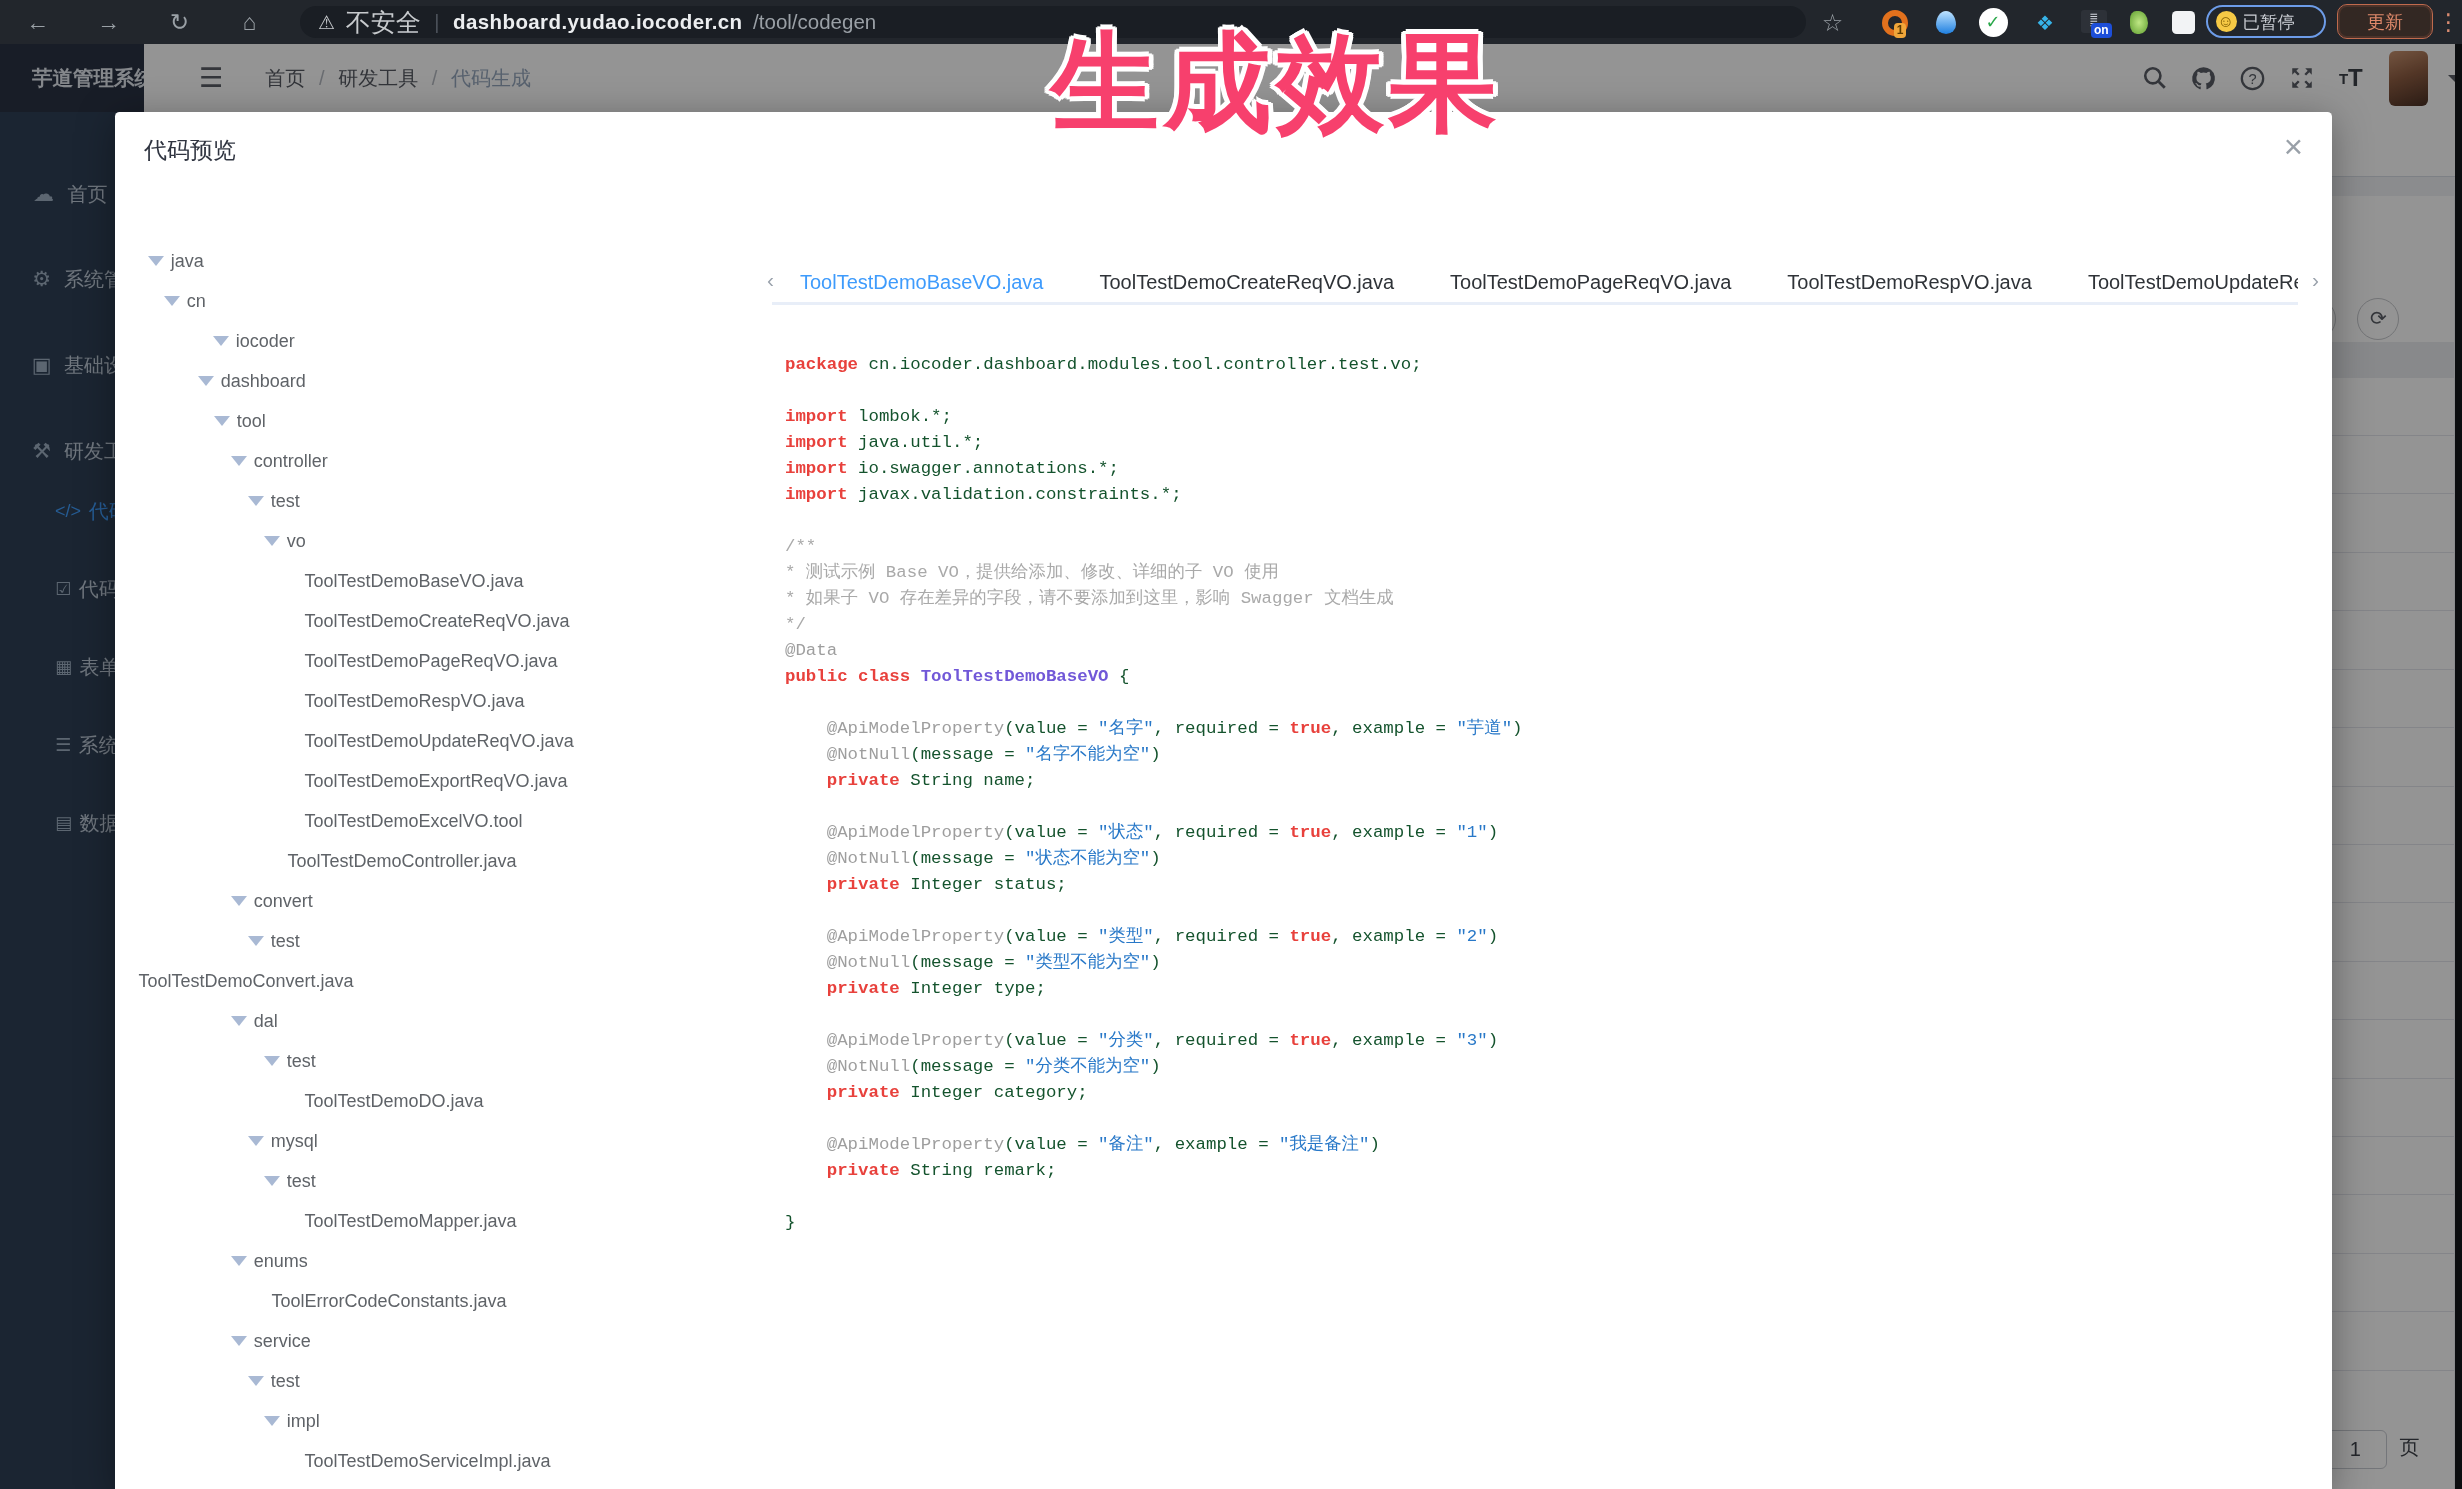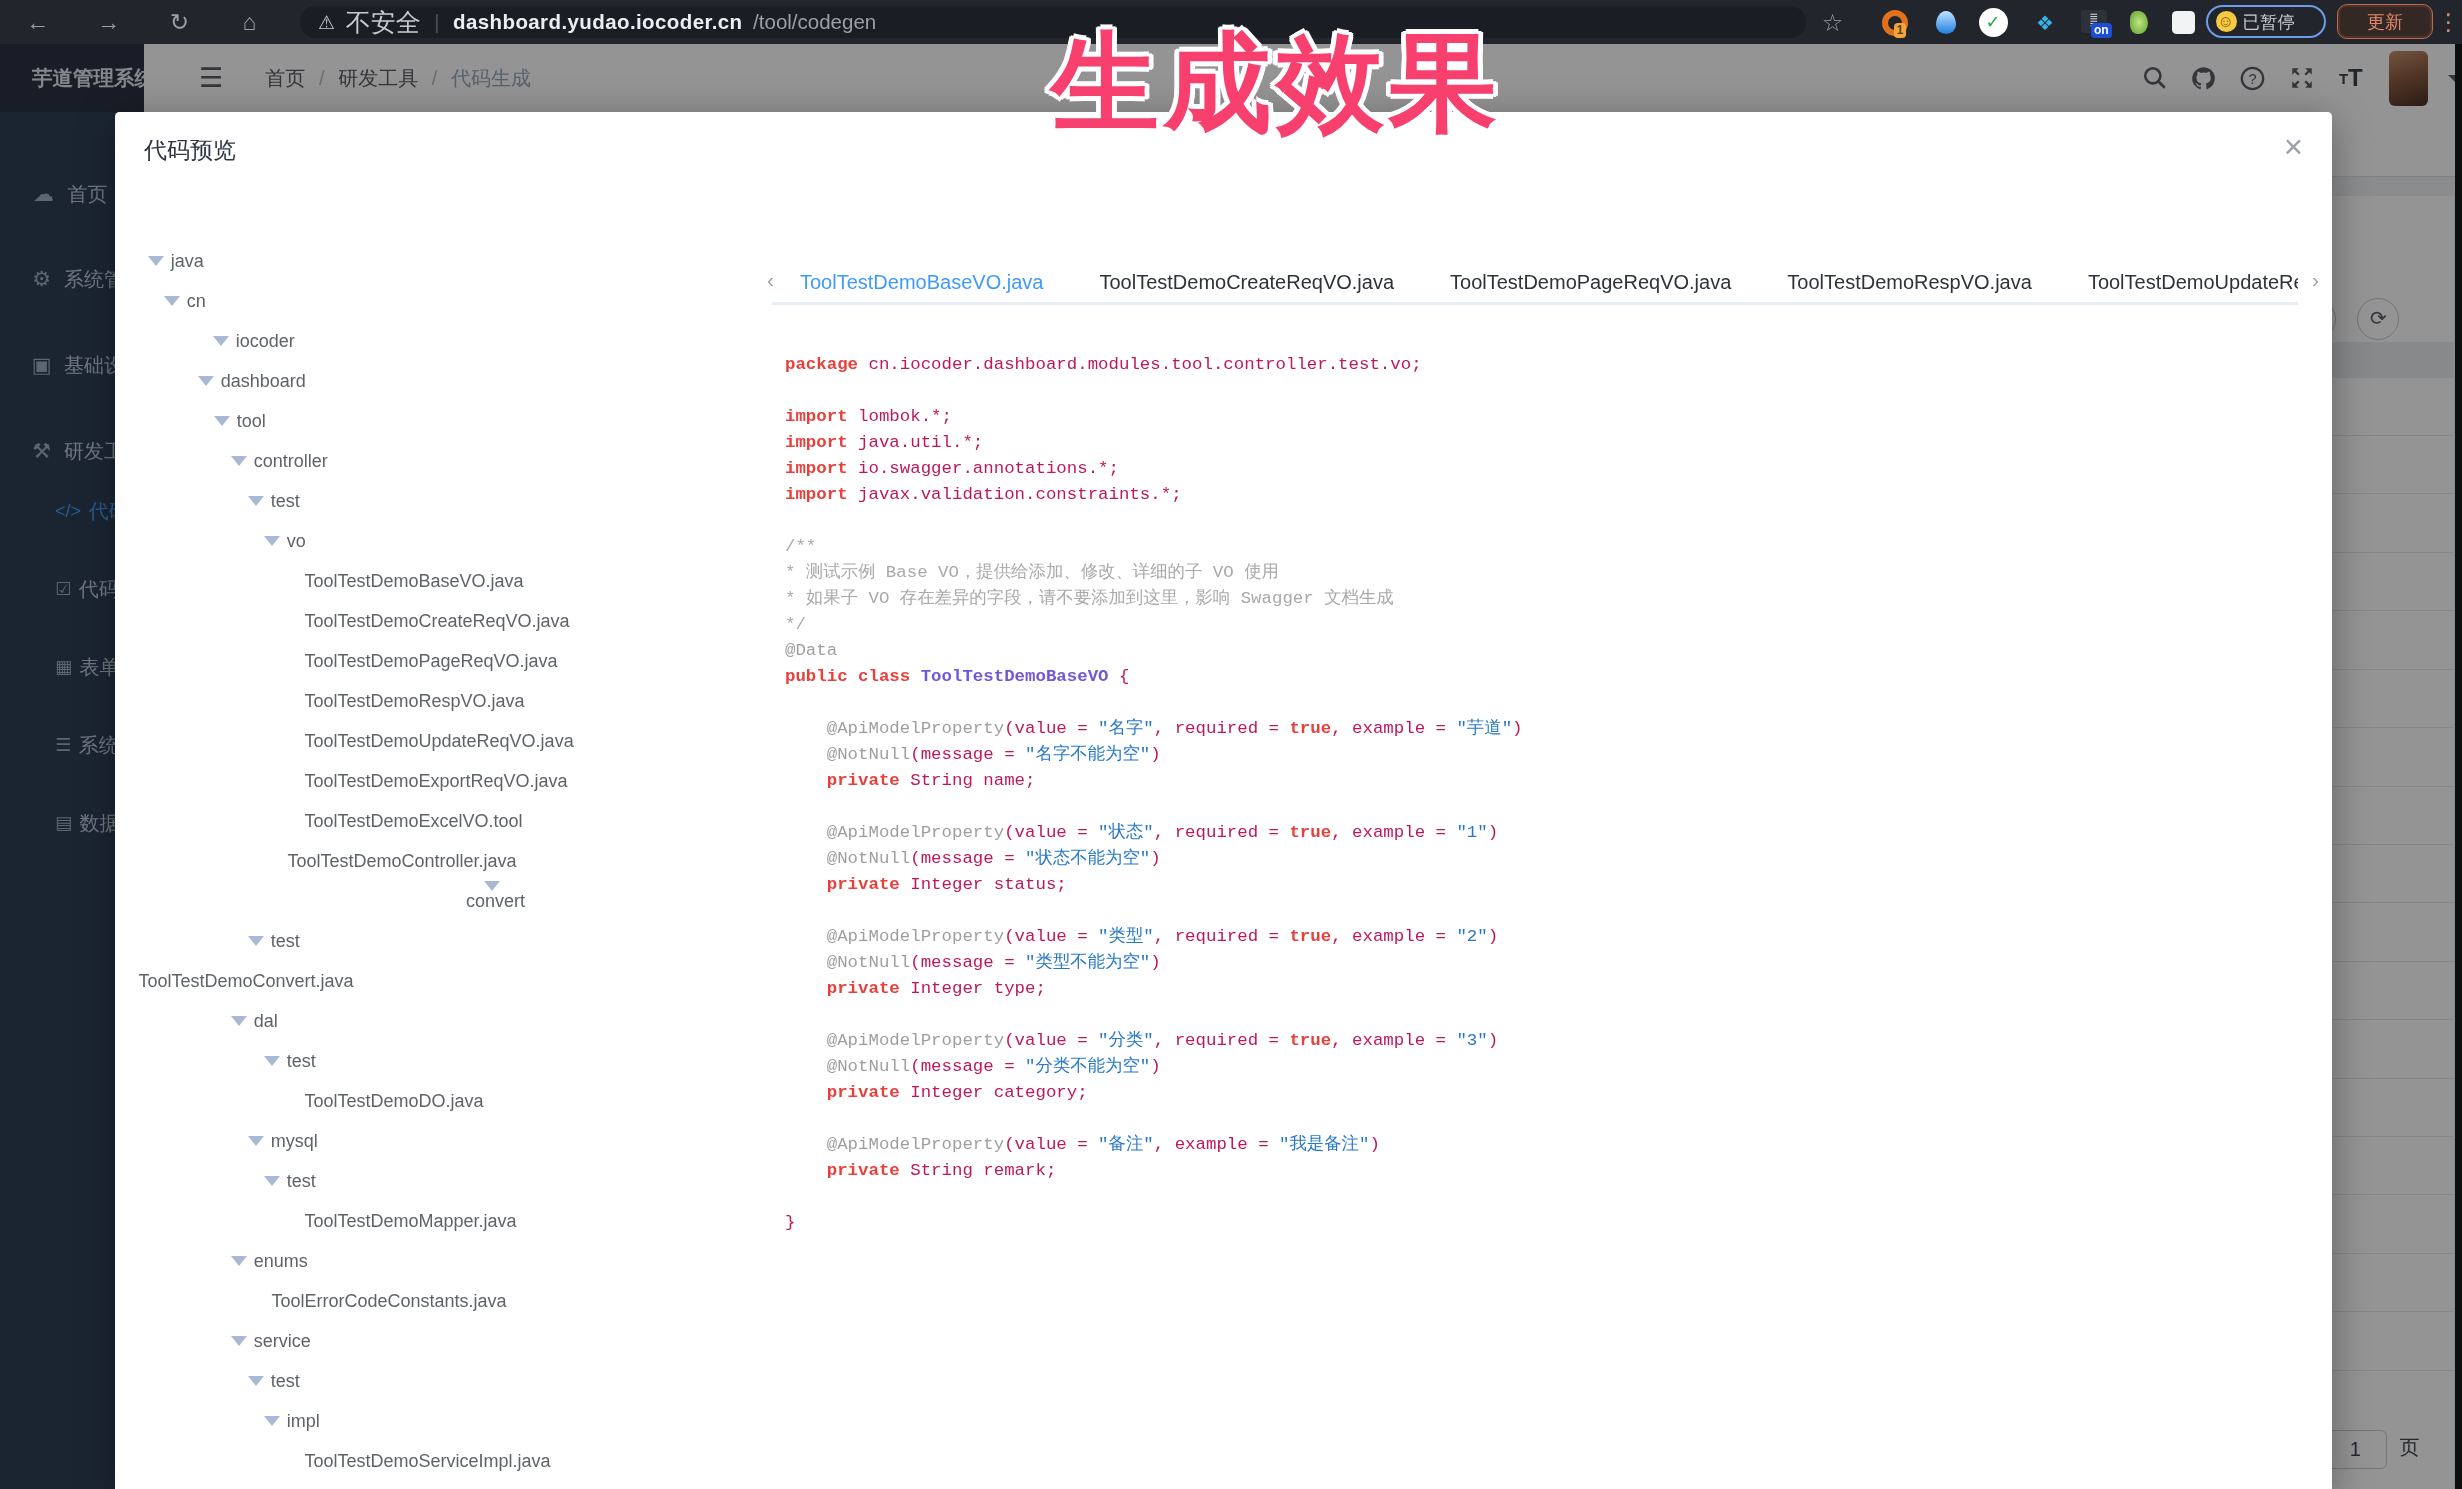--- a/index.html
+++ b/index.html
@@ -89,21 +89,21 @@
   .tab-chev { position:absolute; top:156px; font-size:21px; color:#9aa2ac; z-index:61; }
 
   #code { position:absolute; left:670px; top:240px; right:15px; bottom:0; overflow:hidden;
     font-family:"Liberation Mono","DejaVu Sans Mono",monospace; font-size:17.4px; }
   .cl { height:26px; line-height:26px; white-space:pre; }
   .tk { color:#e8413c; font-weight:bold; }
   .ts { color:#2878c8; }
   .tm { color:#9e9e9e; }
   .tc { color:#a9a9a9; }
   .tt { color:#7158d8; font-weight:bold; }
-  .tp { color:#be185d; }
+  .tp { color:#14532d; }
 
   
   #annotation { position:absolute; left:1051px; top:10.6px; z-index:100; font-size:108px; font-weight:bold;
     letter-spacing:4.6px; color:#f7406d; white-space:nowrap;
     text-shadow:4.6px 0 0 #fff,-4.6px 0 0 #fff,0 4.6px 0 #fff,0 -4.6px 0 #fff,
       3px 3px 0 #fff,-3px -3px 0 #fff,3px -3px 0 #fff,-3px 3px 0 #fff,
       4.6px 2.3px 0 #fff,-4.6px 2.3px 0 #fff,4.6px -2.3px 0 #fff,-4.6px -2.3px 0 #fff; }
 
   svg { display:block; }
 </style>
@@ -345,21 +345,21 @@
             <span>ToolTestDemoExportReqVO.java</span>
           </div>
           <div class="t-row" style="padding-left: 166px;">
             <span class="t-spacer"></span>
             <span>ToolTestDemoExcelVO.tool</span>
           </div>
           <div class="t-row" style="padding-left: 149px;">
             <span class="t-spacer"></span>
             <span>ToolTestDemoController.java</span>
           </div>
-          <div class="t-row" style="padding-left: 116px; flex-direction: column;">
+          <div class="t-row" style="padding-left: 116px;">
             <span class="t-arrow"></span>
             <span>convert</span>
           </div>
           <div class="t-row" style="padding-left: 133px;">
             <span class="t-arrow"></span>
             <span>test</span>
           </div>
           <div class="t-row" style="">
             <span class="t-spacer"></span>
             <span>ToolTestDemoConvert.java</span>

